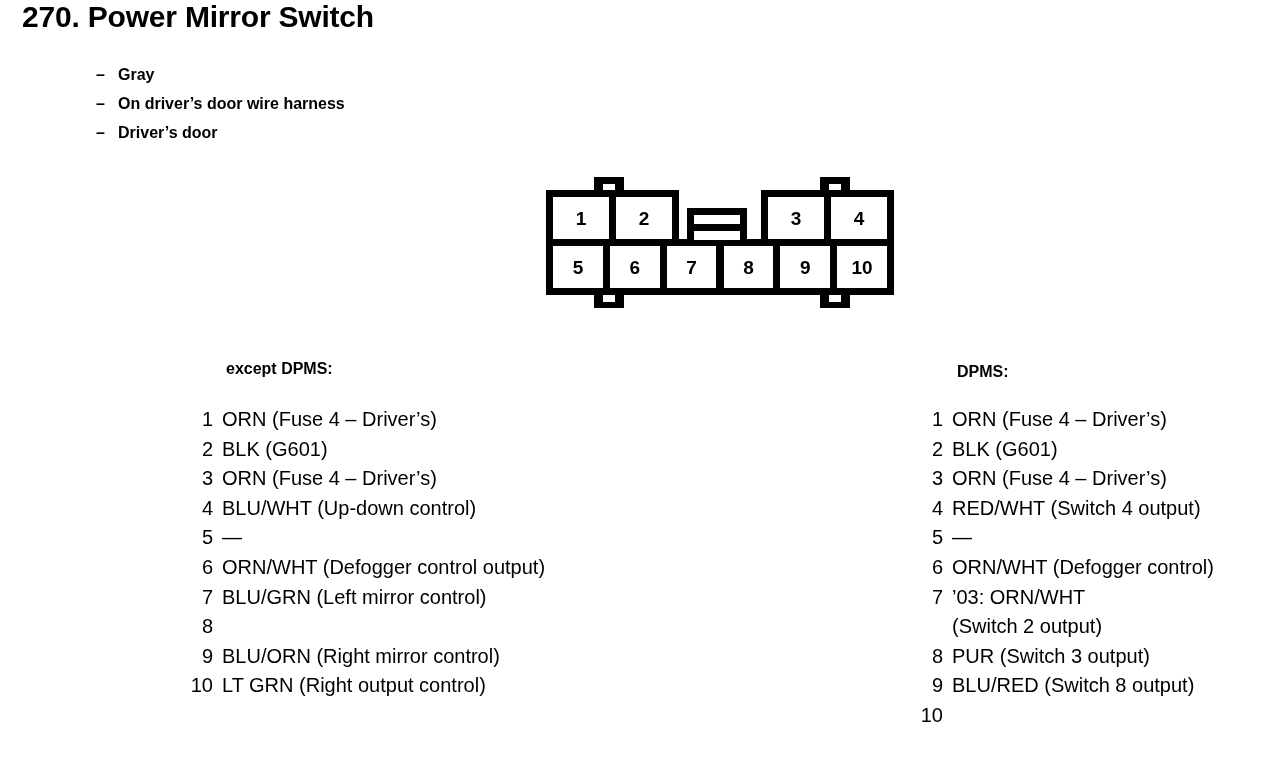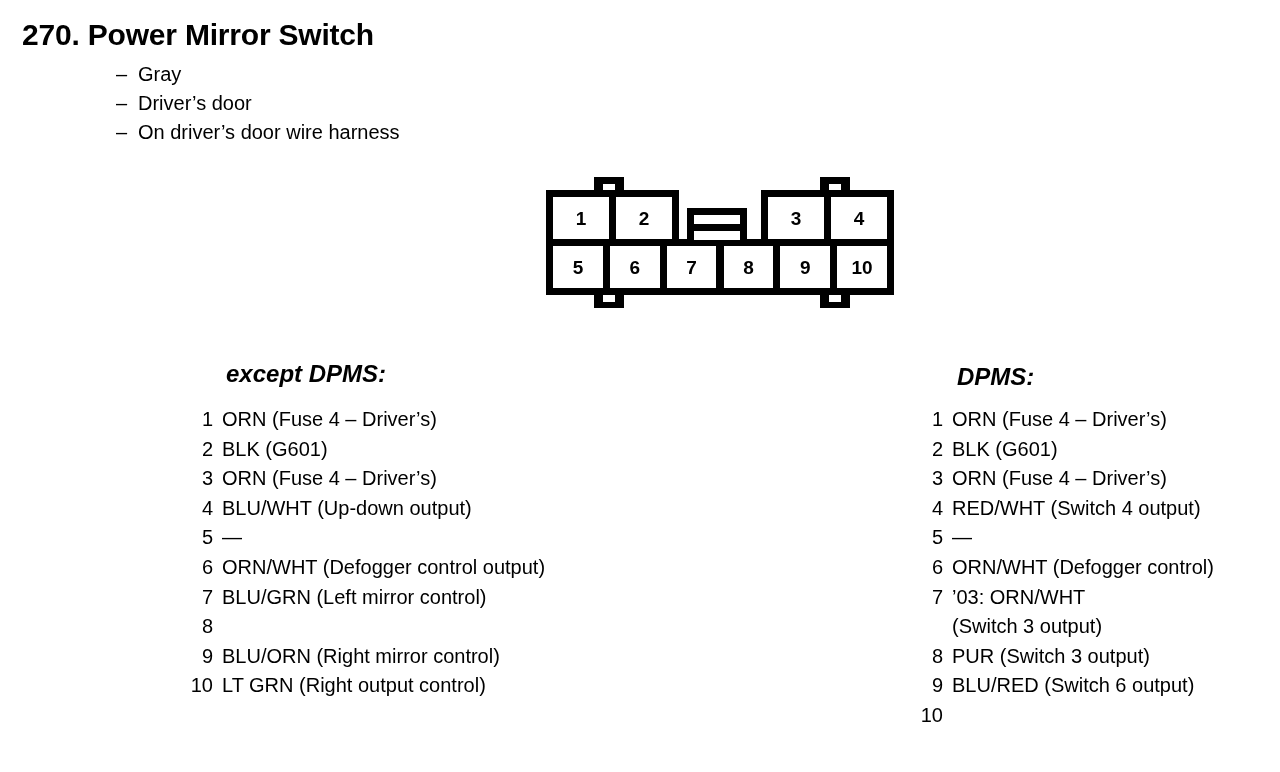--- a/index.html
+++ b/index.html
@@ -13,32 +13,33 @@
     position: relative;
     font-family: "Liberation Sans", sans-serif;
     color: #000000;
     overflow: hidden;
   }
 
   
   #title {
     position: absolute;
     left: 22px;
-    top: 18px;
+    top: 0;
     font-size: 30px;
     font-weight: bold;
     letter-spacing: -0.2px;
     white-space: nowrap;
   }
   #bullets {
     position: absolute;
-    left: 116px;
+    left: 96px;
     top: 60px;
-    font-size: 20px;
+    font-size: 16px;
     line-height: 29px;
+    font-weight: bold;
   }
   .bullet {
     white-space: nowrap;
   }
   .bullet .dash {
     display: inline-block;
     width: 22px;
   }
 
   
@@ -69,24 +70,23 @@
     line-height: 1;
   }
 
   
   .pinlist {
     position: absolute;
     font-size: 20px;
   }
   .pinlist .heading {
     position: absolute;
-    font-size: 24px;
-    font-weight: bold;
-    white-space: nowrap;
-    font-style: italic;
+    font-size: 16px;
+    font-weight: bold;
+    white-space: nowrap;
   }
   .rows {
     position: absolute;
     top: 48px;
     left: 0;
   }
   .row {
     display: flex;
     align-items: baseline;
     height: 29.6px;
@@ -113,22 +113,22 @@
   #list-right { left: 913px; top: 360px; }
   #list-right .heading { left: 44px; top: 3px; }
 </style>
 </head>
 <body>
 
 <div id="title">270. Power Mirror Switch</div>
 
 <div id="bullets">
     <div class="bullet"><span class="dash">–</span><span>Gray</span></div>
+    <div class="bullet"><span class="dash">–</span><span>On driver’s door wire harness</span></div>
     <div class="bullet"><span class="dash">–</span><span>Driver’s door</span></div>
-    <div class="bullet"><span class="dash">–</span><span>On driver’s door wire harness</span></div>
   </div>
 
 <div id="connector">
     <div class="blk" style="left: 48px; top: -13px; width: 30px; height: 22px;"></div>
     <div class="wht" style="left: 57px; top: -6px; width: 12px; height: 9px;"></div>
     <div class="blk" style="left: 274px; top: -13px; width: 30px; height: 22px;"></div>
     <div class="wht" style="left: 283px; top: -6px; width: 12px; height: 9px;"></div>
     <div class="blk" style="left: 48px; top: 96px; width: 30px; height: 22px;"></div>
     <div class="wht" style="left: 57px; top: 103px; width: 12px; height: 9px;"></div>
     <div class="blk" style="left: 274px; top: 96px; width: 30px; height: 22px;"></div>
@@ -161,21 +161,21 @@
       <div class="row">
         <span class="num">2</span>
         <span class="desc">BLK (G601)</span>
       </div>
       <div class="row">
         <span class="num">3</span>
         <span class="desc">ORN (Fuse 4 – Driver’s)</span>
       </div>
       <div class="row">
         <span class="num">4</span>
-        <span class="desc">BLU/WHT (Up-down output)</span>
+        <span class="desc">BLU/WHT (Up-down control)</span>
       </div>
       <div class="row">
         <span class="num">5</span>
         <span class="desc">—</span>
       </div>
       <div class="row">
         <span class="num">6</span>
         <span class="desc">ORN/WHT (Defogger control output)</span>
       </div>
       <div class="row">
@@ -220,26 +220,26 @@
         <span class="desc">—</span>
       </div>
       <div class="row">
         <span class="num">6</span>
         <span class="desc">ORN/WHT (Defogger control)</span>
       </div>
       <div class="row">
         <span class="num">7</span>
         <span class="desc">’03: ORN/WHT</span>
       </div>
-      <div class="subrow">(Switch 3 output)</div>
+      <div class="subrow">(Switch 2 output)</div>
       <div class="row">
         <span class="num">8</span>
         <span class="desc">PUR (Switch 3 output)</span>
       </div>
       <div class="row">
         <span class="num">9</span>
-        <span class="desc">BLU/RED (Switch 6 output)</span>
+        <span class="desc">BLU/RED (Switch 8 output)</span>
       </div>
       <div class="row">
         <span class="num">10</span>
       </div>
     </div>
 </div>
 
 </body></html>

